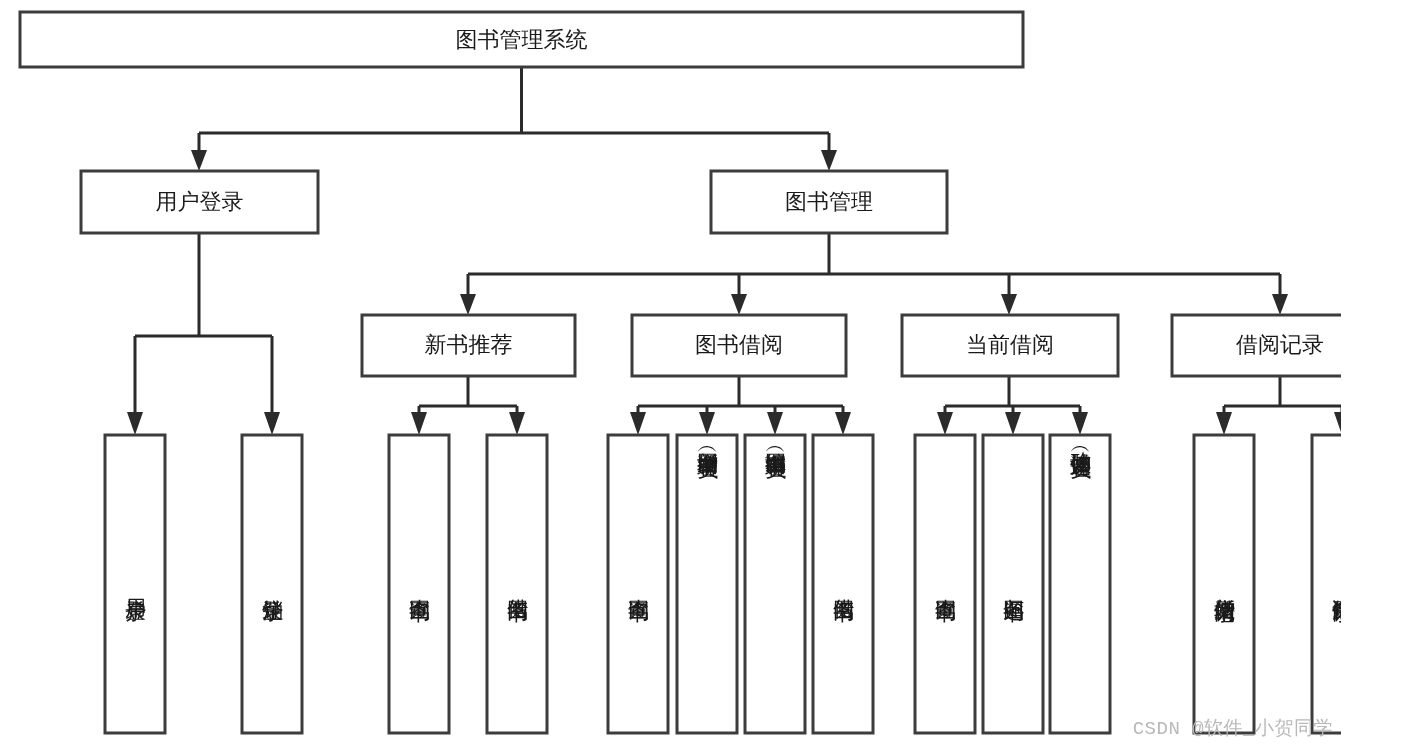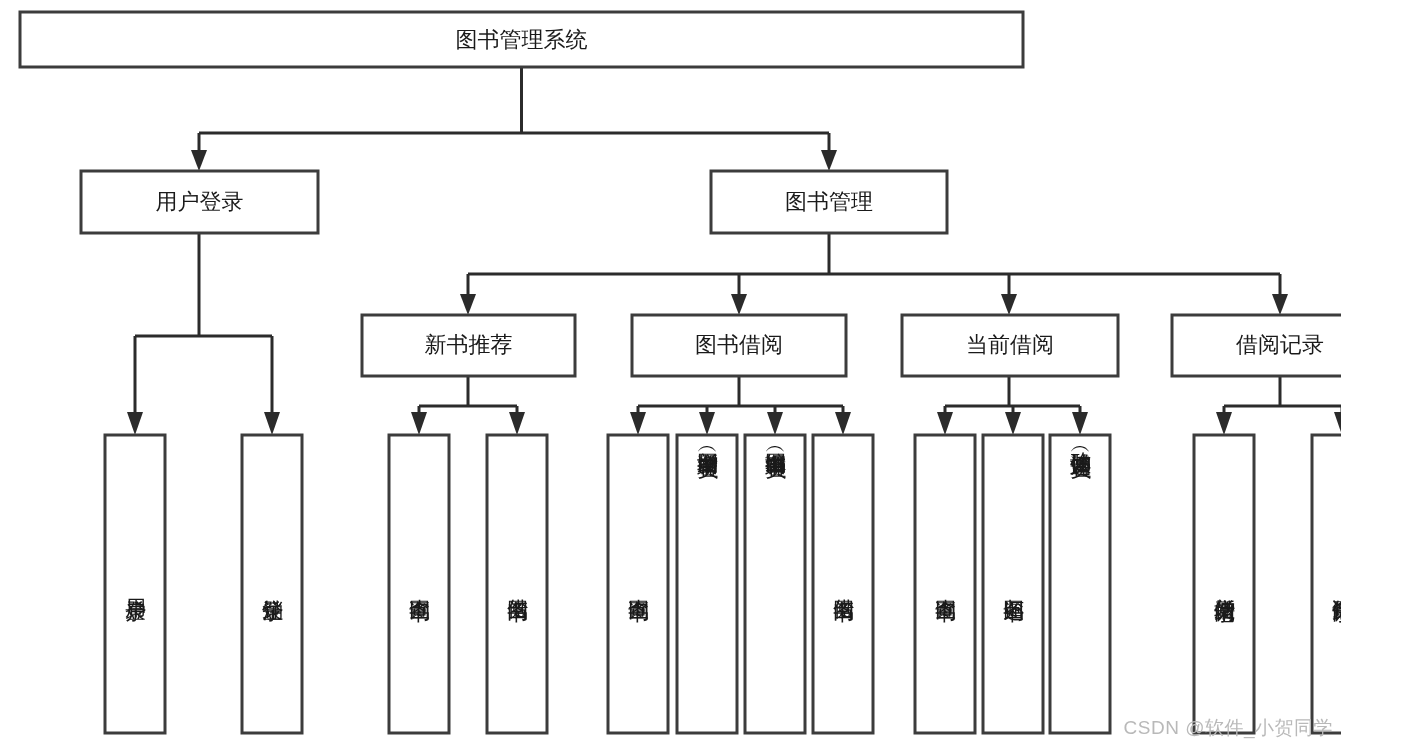--- a/index.html
+++ b/index.html
@@ -64,21 +64,21 @@
     writing-mode: vertical-rl;
     text-orientation: upright;
     letter-spacing: 1px;
     text-align: center;
     white-space: nowrap;
   }
   .watermark {
     position: absolute;
     right: 8px;
     bottom: 6px;
-    font-family: Liberation Sans, sans-serif;
+    font-family: Liberation Mono, monospace;
     font-size: 19px;
     color: #b9b9b9;
     letter-spacing: 0.5px;
     user-select: none;
     white-space: nowrap;
   }
 </style>
 </head>
 <body>
 

